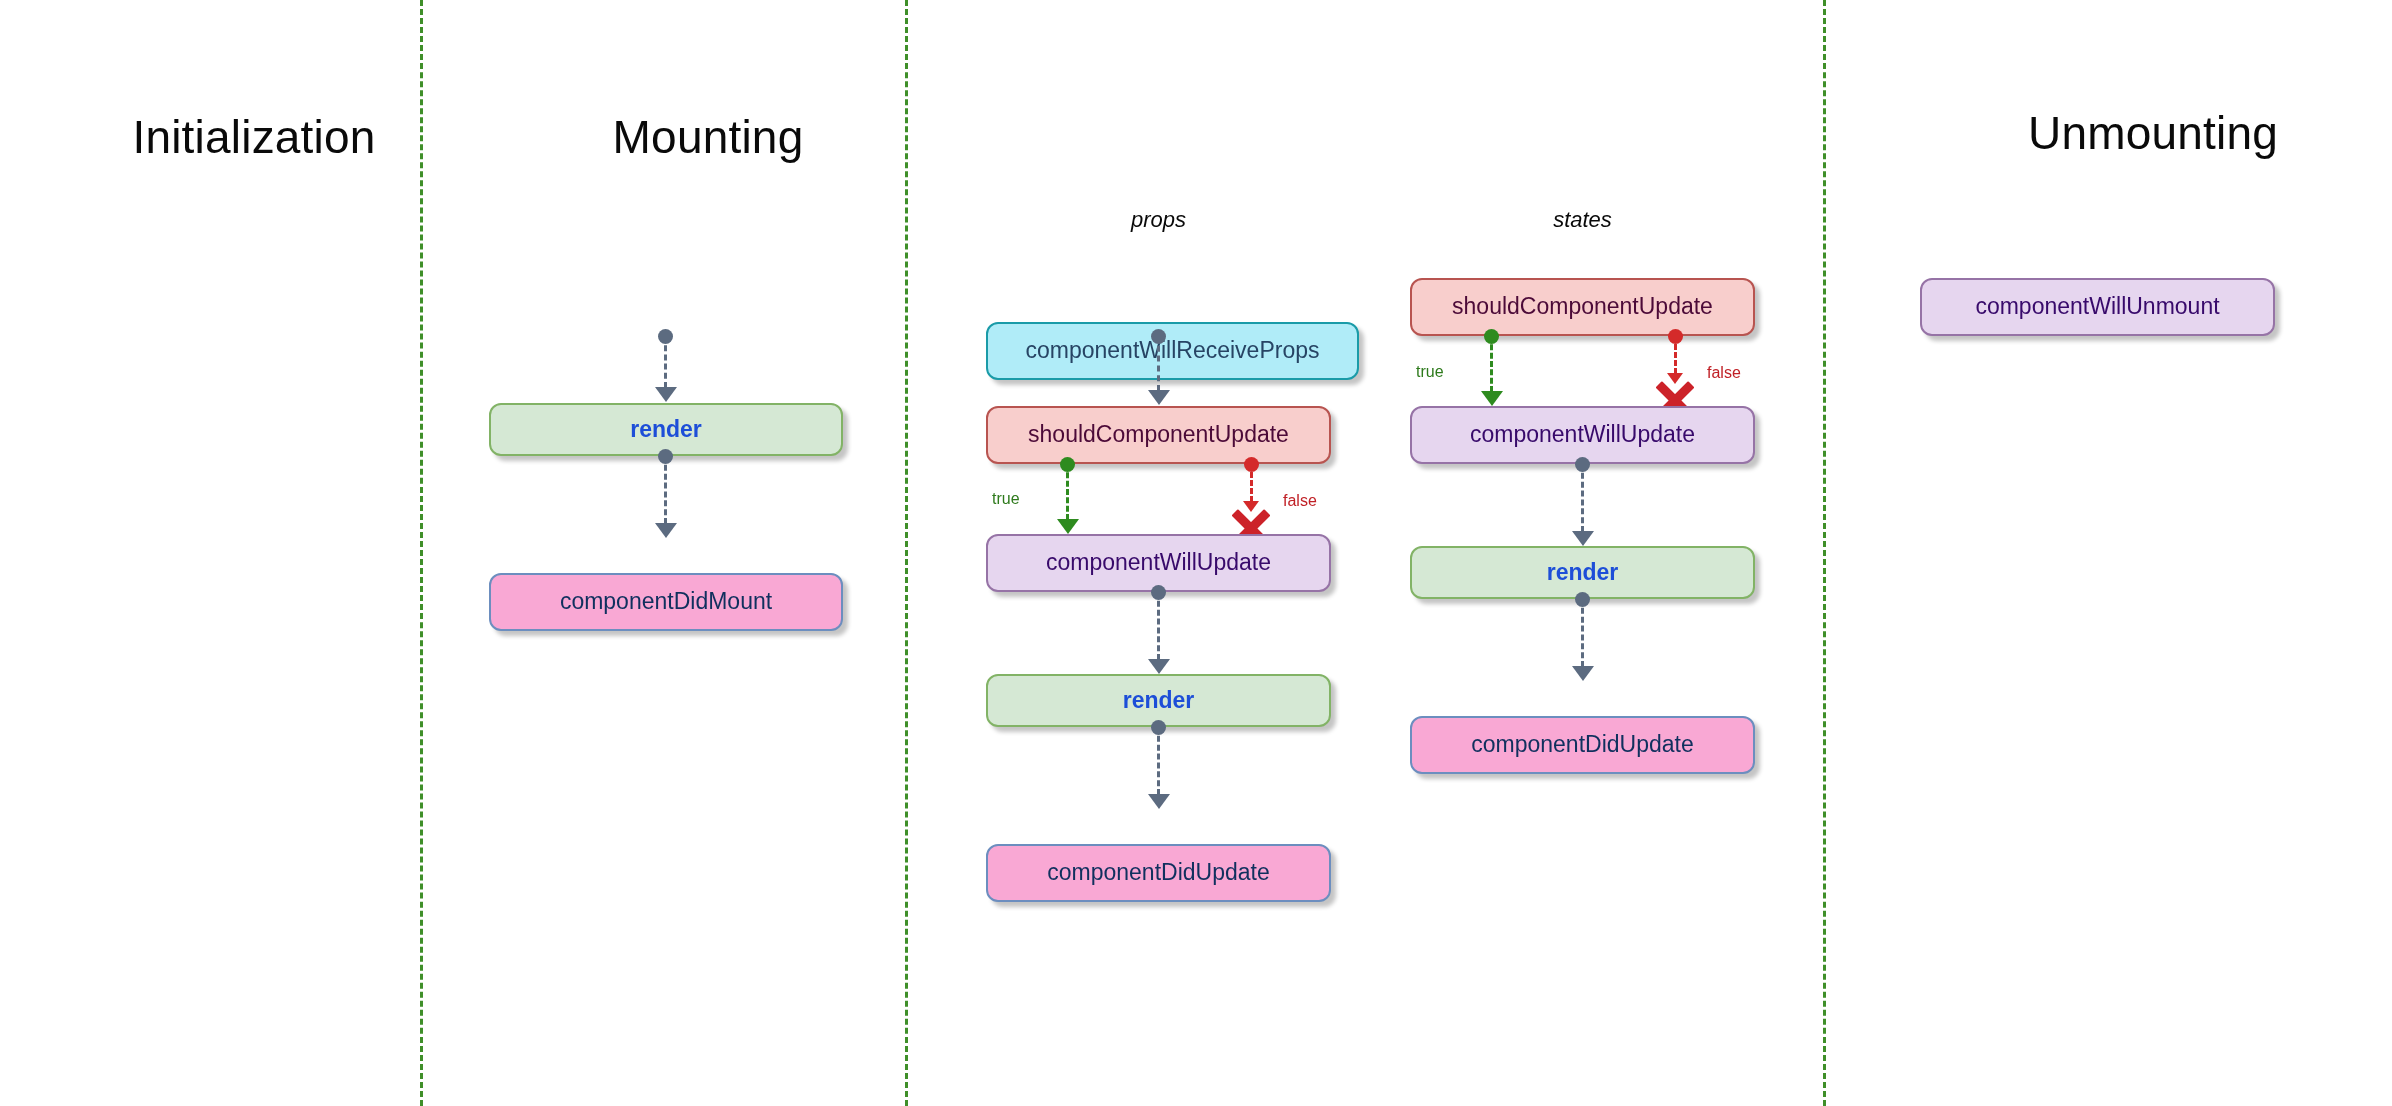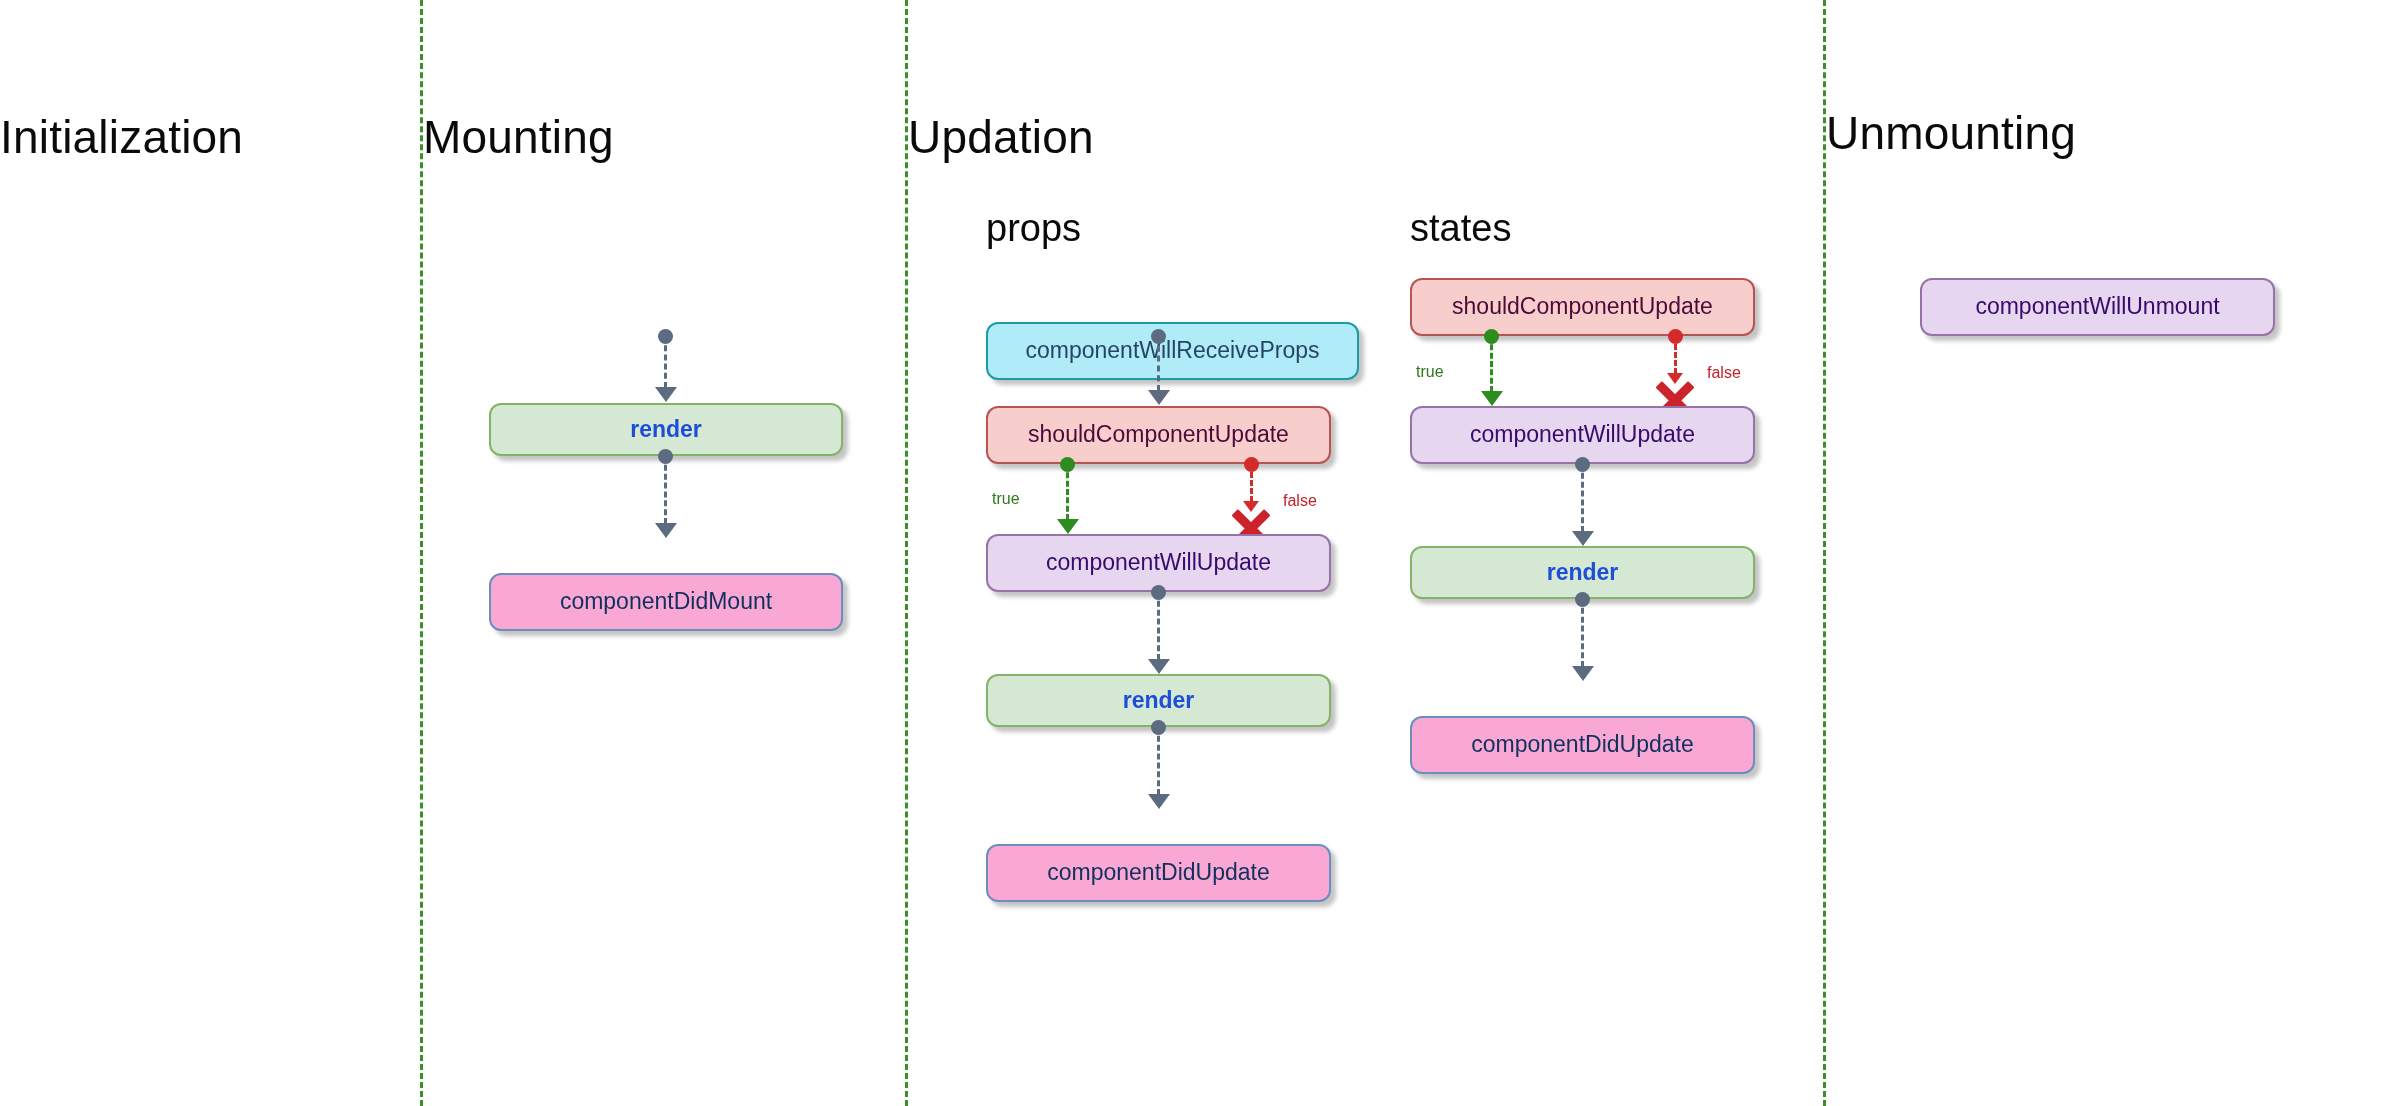--- a/index.html
+++ b/index.html
@@ -26,30 +26,33 @@
     height: 1106px;
     border-left: 3px dashed #3f8f29;
   }
 
   
   .col-title {
     position: absolute;
     font-size: 46px;
     font-weight: 400;
     color: #0a0a0a;
+    text-align: center;
     white-space: nowrap;
     letter-spacing: .2px;
+    padding-left: 44px;
   }
   .sub-title {
     position: absolute;
-    font-size: 38px;
+    font-size: 22px;
     font-weight: 400;
     color: #0a0a0a;
-    text-align: left;
+    text-align: center;
     white-space: nowrap;
+    font-style: italic;
   }
 
   
   .node {
     position: absolute;
     box-sizing: border-box;
     border-radius: 12px;
     border-width: 2px;
     border-style: solid;
     display: flex;
@@ -131,21 +134,20 @@
 <body>
 
 <div id="canvas">
 
   <div class="divider" style="left:420px;"></div>
   <div class="divider" style="left:905px;"></div>
   <div class="divider" style="left:1823px;"></div>
 
   <div class="col-title" style="left:0px; top:110px; width:420px;">Initialization</div>
   <div class="col-title" style="left:423px; top:110px; width:482px;">Mounting</div>
-  <div class="col-title" style="left:908px; top:110px; width:915px;">Updation</div>
   <div class="col-title" style="left:1826px; top:106px; width:566px;">Unmounting</div>
 
   <div class="sub-title" style="left:986px; top:207px; width:345px;">props</div>
   <div class="sub-title" style="left:1410px; top:207px; width:345px;">states</div>
 
 
   <div class="dot d-grey" style="left:658px; top:329px;"></div>
   <div class="conn c-grey" style="left:664px; top:336px; height:52px;"></div>
   <div class="arrow a-grey" style="left:655px; top:387px;"></div>
 

